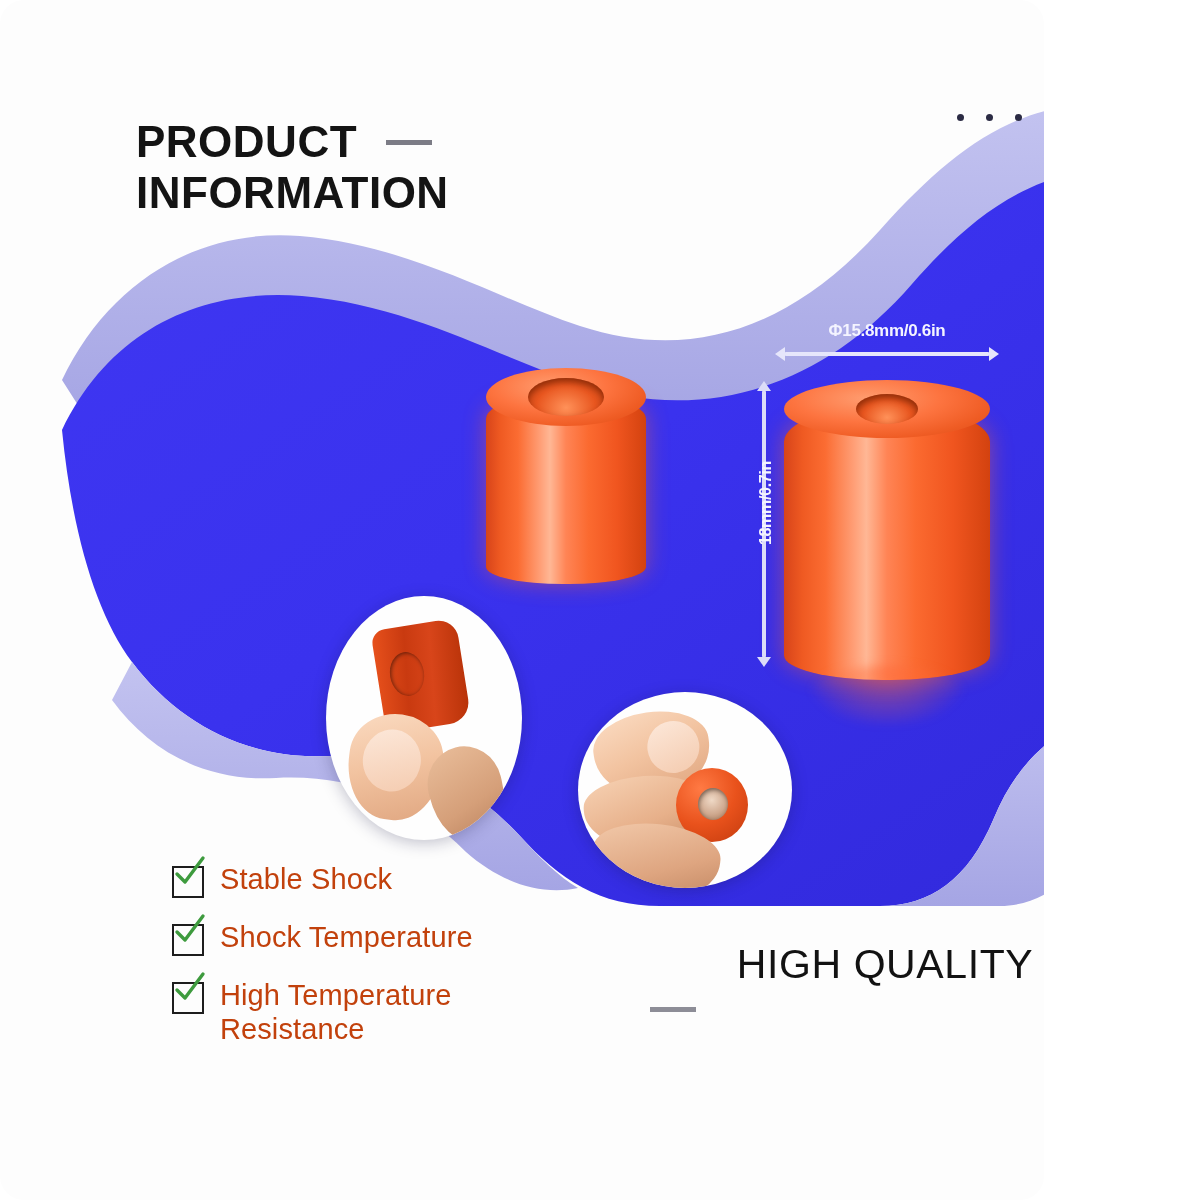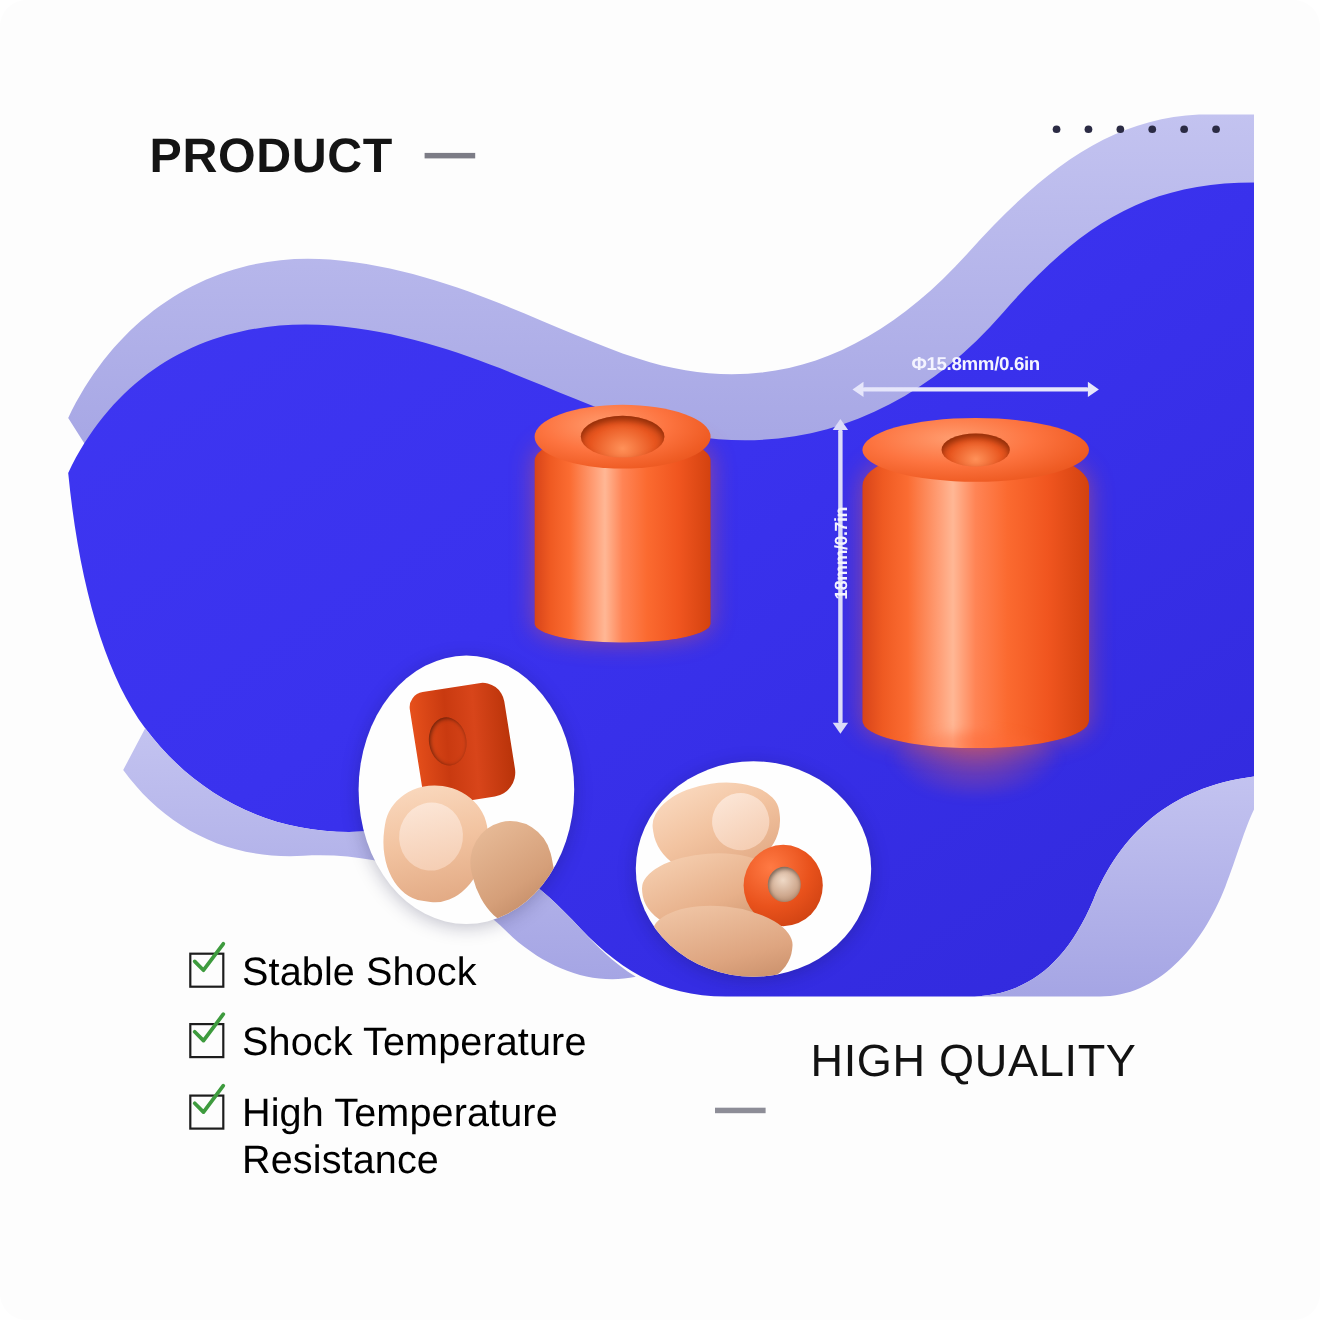--- a/index.html
+++ b/index.html
@@ -5,21 +5,21 @@
   html, body {
     margin: 0;
     padding: 0;
     background: #ffffff;
   }
   body {
     font-family: "Liberation Sans", sans-serif;
   }
   #canvas {
     position: relative;
-    width: 1200px;
+    width: 1044px;
     height: 1200px;
     background: #fdfdfd;
     overflow: hidden;
     border-radius: 24px;
   }
 
   
   #wave-art {
     position: absolute;
     left: 0; top: 0;
@@ -359,24 +359,24 @@
     border: 2.6px solid #1d1d1d;
     margin-right: 16px;
     margin-top: 4px;
   }
   .check-box .tick {
     position: absolute;
     left: -2px; top: -14px;
     width: 34px; height: 34px;
   }
   .feature-text {
-    font-size: 36px;
+    font-size: 29px;
     font-weight: 400;
     line-height: 1.18;
-    color: #000000;
+    color: #c2410c;
     letter-spacing: 0.1px;
   }
 
   
   #section-heading {
     position: absolute;
     left: 650px;
     top: 940px;
     width: 470px;
   }
@@ -468,20 +468,21 @@
     <span class="deco-dot"></span>
     <span class="deco-dot"></span>
     <span class="deco-dot"></span>
   </div>
 
   <div id="page-title">
     <span class="ttl-line">
       <span>PRODUCT</span>
       <span class="ttl-dash"></span>
     </span>
+    <span class="ttl-line">INFORMATION</span>
   </div>
 
 
   <div class="product" id="product-cyl-mid">
     <div class="cyl-body"></div>
     <div class="cyl-top"></div>
     <div class="cyl-hole"></div>
   </div>
 
   <div class="product" id="product-cyl-big">

